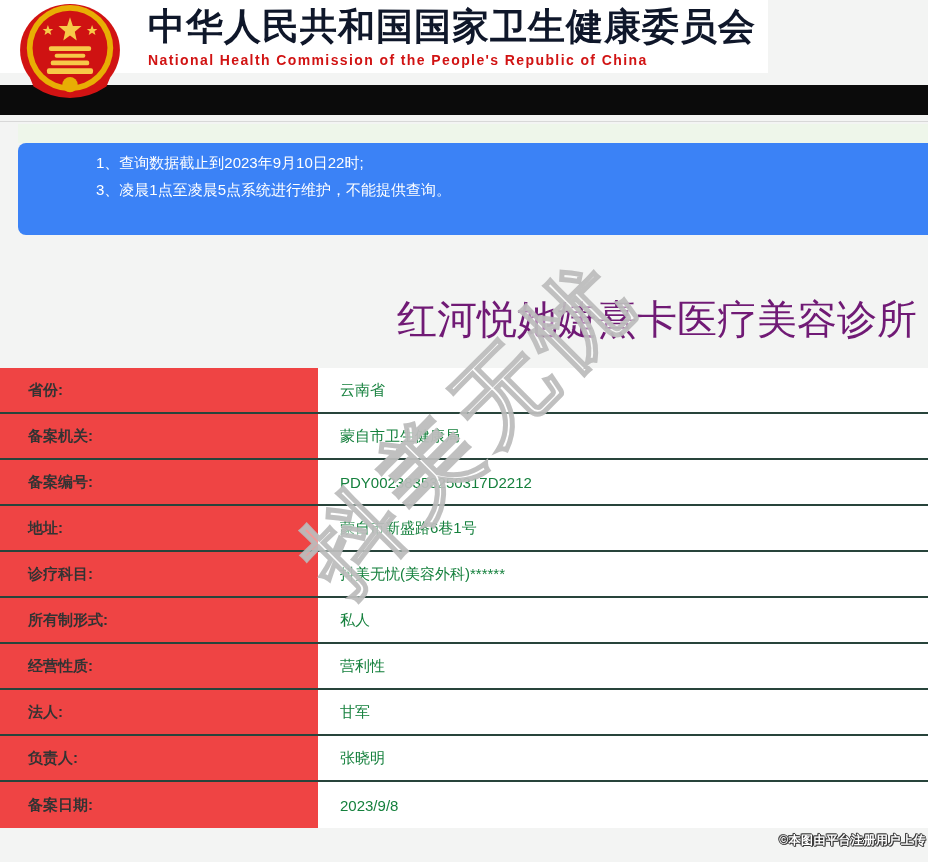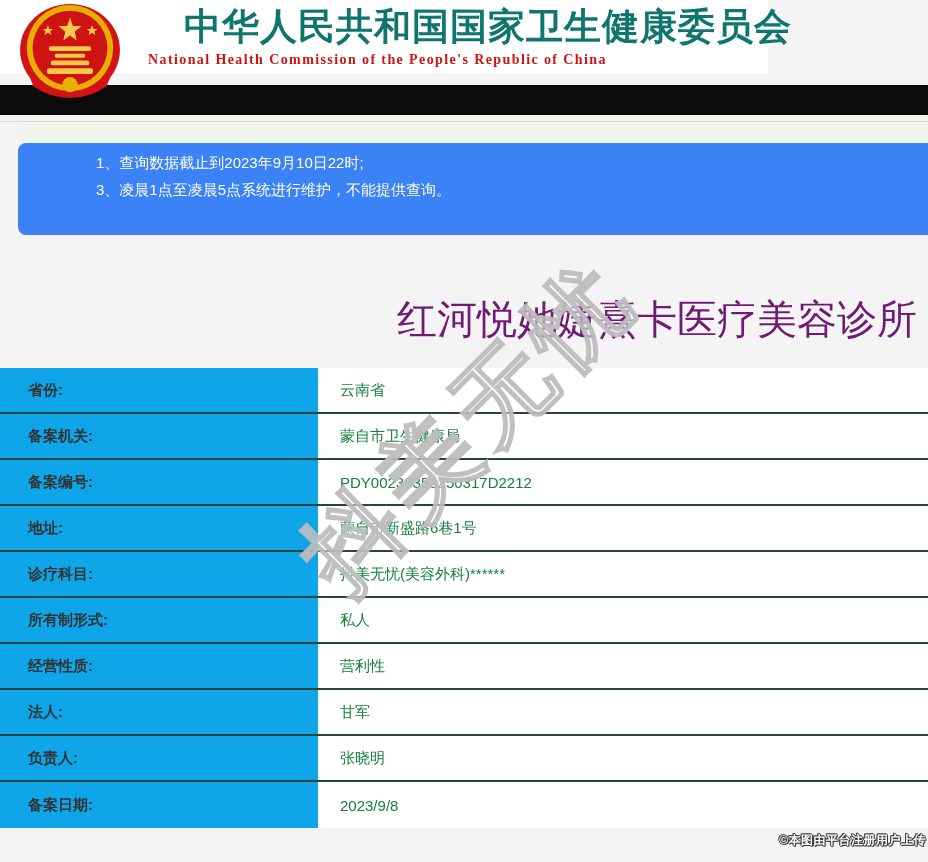--- a/index.html
+++ b/index.html
@@ -4,42 +4,42 @@
 <style>
   * { margin:0; padding:0; box-sizing:border-box; }
   html,body { width:928px; height:862px; }
   body { font-family:"Liberation Sans","DejaVu Sans",sans-serif; }
   .page { position:relative; width:928px; height:862px; background:#f3f4f3; overflow:hidden; }
 
   
   .header-white { position:absolute; left:0; top:0; width:768px; height:73px; background:#ffffff; z-index:2; }
   .emblem { position:absolute; left:8px; top:2px; width:124px; height:96px; z-index:3; }
   .header-titles { position:absolute; left:148px; top:7px; z-index:3; white-space:nowrap; }
-  .header-cn { font-size:37px; font-weight:bold; color:#0f766e; letter-spacing:1px; line-height:40px;margin-left:36px; }
-  .header-en { margin-top:5px; font-size:14px; font-weight:bold; color:#d11313; letter-spacing:1.4px;font-family:Liberation Serif, serif; }
+  .header-cn { font-size:37px; font-weight:bold; color:#0f172a; letter-spacing:1px; line-height:40px; }
+  .header-en { margin-top:5px; font-size:14px; font-weight:bold; color:#d11313; letter-spacing:1.4px; }
 
   
   .nav-black { position:absolute; left:0; top:85px; width:928px; height:30px; background:#0b0b0b; z-index:1; }
 
   .divider-line { position:absolute; left:0; top:121px; width:928px; height:1px; background:#d8d8d8; }
   .green-tint { position:absolute; left:18px; top:124px; width:910px; height:19px; background:#eef6ea; }
 
   
   .notice { position:absolute; left:18px; top:143px; width:910px; height:92px; background:#3b82f6; border-radius:8px 0 0 8px; z-index:2; }
   .notice ul { list-style:none; padding:6px 0 0 78px; }
   .notice li { color:#ffffff; font-size:15px; line-height:27px; white-space:nowrap; }
 
   
   .record-title { position:absolute; left:397px; top:292px; font-size:40px; font-weight:500; color:#701a75; white-space:nowrap; z-index:2; }
 
   
   .record-table { position:absolute; left:0; top:368px; width:928px; height:494px; overflow:hidden; z-index:1; }
   .row { display:flex; width:928px; height:46px; border-bottom:2px solid #28443b; }
   .row:last-child { border-bottom:none; }
-  .cell-label { width:318px; background:#0ea5e9; display:flex; align-items:center; padding-left:28px;
+  .cell-label { width:318px; background:#ef4444; display:flex; align-items:center; padding-left:28px;
                 font-size:15px; font-weight:bold; color:#333333; }
   .cell-value { flex:1; background:#ffffff; display:flex; align-items:center; padding-left:22px;
                 font-size:15px; color:#15803d; }
 
   
   .wm-diagonal { position:absolute; left:470px; top:427px; transform:translate(-50%,-50%) rotate(-45deg);
                  font-size:95px; font-weight:bold; letter-spacing:10px; white-space:nowrap;
                  color:rgba(255,255,255,0.45); -webkit-text-stroke:2px rgba(185,185,185,0.9); z-index:5; }
   .wm-copyright { position:absolute; right:2px; top:832px; font-size:12px; font-weight:bold; color:#ffffff;
                   letter-spacing:0.5px; z-index:6;

